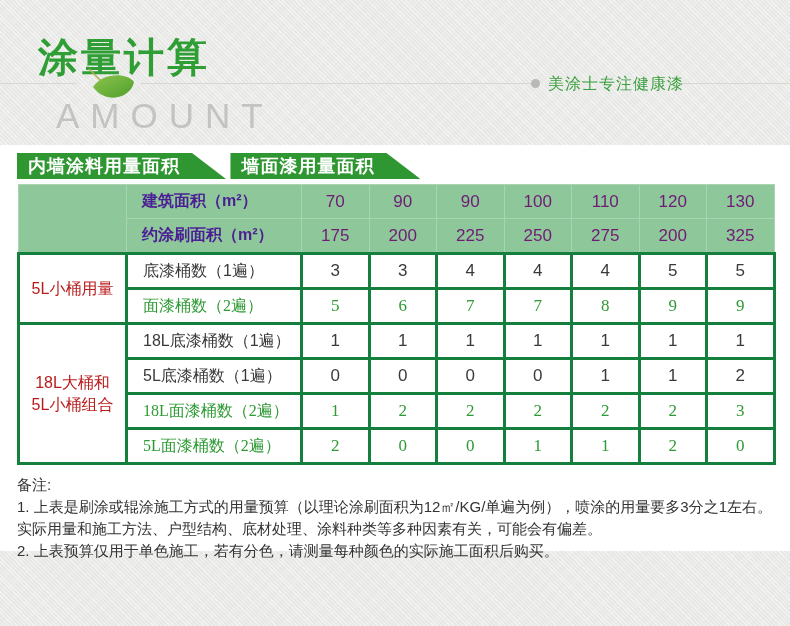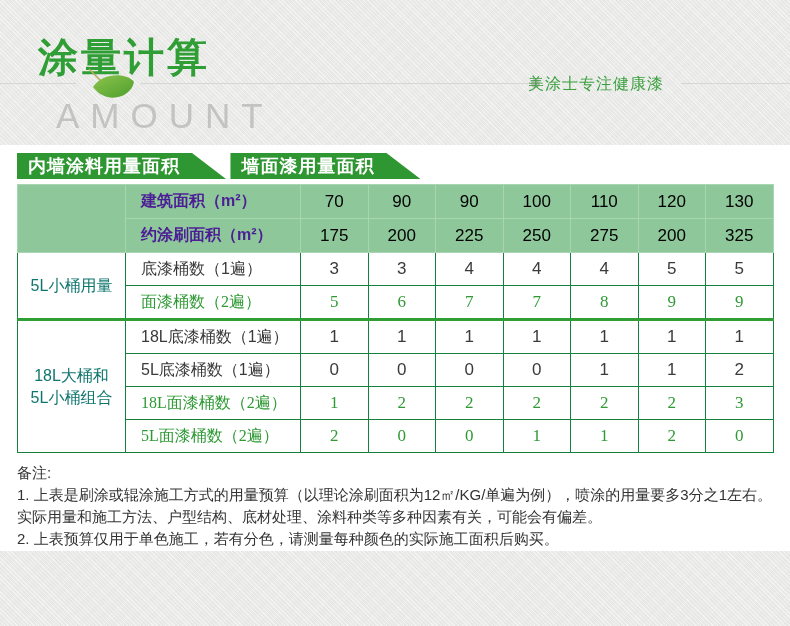--- a/index.html
+++ b/index.html
@@ -30,21 +30,21 @@
     position:absolute;top:83px;height:1px;background:#d6d6d3;
   }
   .hdr-line.seg1{left:0;width:76px;}
   .hdr-line.seg2{left:141px;width:391px;}
   .hdr-line.seg3{left:681px;width:109px;}
   .hdr-dot{
     position:absolute;left:531px;top:79px;width:9px;height:9px;
     border-radius:50%;background:#b9b9b5;
   }
   .hdr-slogan{
-    position:absolute;left:528px;top:74px;
+    position:absolute;left:548px;top:74px;
     font-size:16px;color:#3aa03d;letter-spacing:1px;
   }
   .leaf{position:absolute;left:76px;top:62px;}
   
   .panel{
     position:absolute;left:0;top:145px;width:790px;height:406px;
     background:#ffffff;
     box-sizing:border-box;
     padding:8px 17px 0 17px;
   }
@@ -73,33 +73,33 @@
   table.calc thead th,table.calc thead td{
     background:#8dc79a;
     border:1px solid #a8d5b2;
     height:33px;padding:0;
   }
   table.calc thead th.h-label{
     text-align:left;padding-left:15px;
     font-size:16px;font-weight:600;color:#4c1d95;
   }
   table.calc thead th.h-val{
-    text-align:center;color:#000000;font-size:17px;font-weight:normal;
+    text-align:center;color:#701a75;font-size:17px;font-weight:normal;
   }
   table.calc tbody td{
-    border:1px solid #15803d;
+    border:3px solid #15803d;
     height:32px;padding:0;
     font-size:17px;color:#3a3a3a;text-align:center;
     background:#fff;
   }
   table.calc tbody td.r-label{
     text-align:left;padding-left:15px;font-size:16px;
   }
   table.calc tbody td.g-cell{
-    text-align:center;font-size:16px;color:#0f766e;
+    text-align:center;font-size:16px;color:#b91c1c;
   }
   table.calc tbody td.g-cell span{display:block;line-height:22px;}
   table.calc tbody tr.green-row td{color:#2f9a35;font-family:Liberation Serif, serif;}
   table.calc tbody tr.section-start td{border-top:3px solid #2f9e35;}
   
   .notes{
     margin-top:9px;
     font-size:15px;color:#333;line-height:22px;
   }
   .notes div{white-space:nowrap;}

